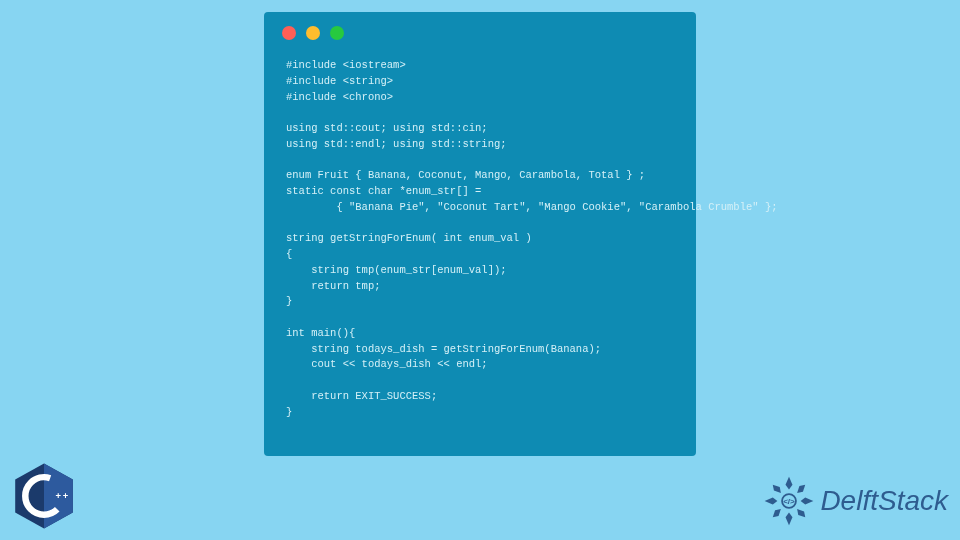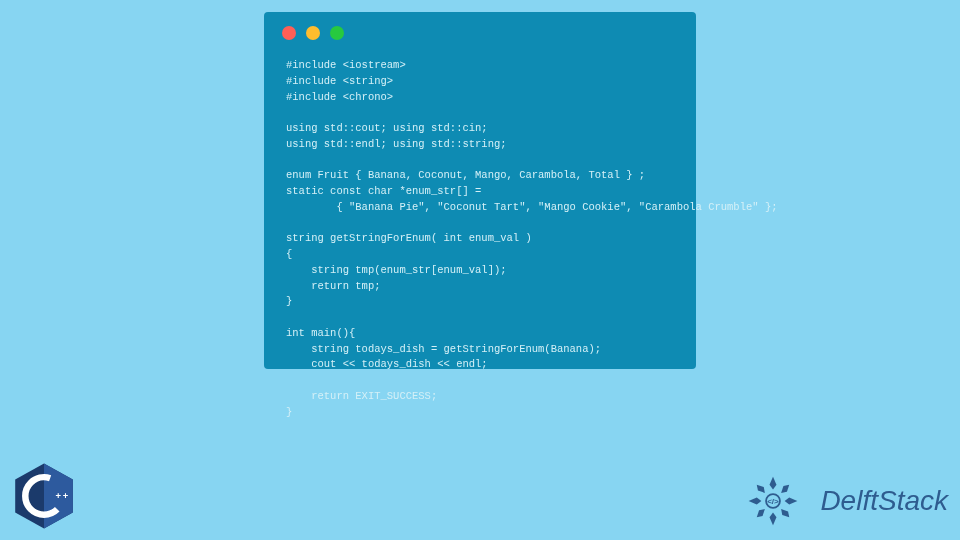--- a/index.html
+++ b/index.html
@@ -9,21 +9,21 @@
       background: #87d5f2;
       position: relative;
       font-family: Arial, sans-serif;
       overflow: hidden;
     }
     .code-window {
       position: absolute;
       left: 264px;
       top: 12px;
       width: 432px;
-      height: 357px;
+      height: 444px;
       background: #0e8bb3;
       border-radius: 4px;
     }
     .window-controls {
       display: flex;
       gap: 10px;
       padding: 14px 18px 8px;
     }
     .dot {
       width: 14px;
@@ -55,21 +55,20 @@
       bottom: 10px;
       display: flex;
       align-items: center;
       gap: 2px;
     }
     .delft-text {
       font-size: 28px;
       font-style: italic;
       font-weight: 500;
       color: #2e5c8f;
-      margin-left: 16px;
     }
     .mandala {
       width: 58px;
       height: 58px;
     }
     .mandala svg { width: 100%; height: 100%; }
   </style>
 </head>
 <body>
 

